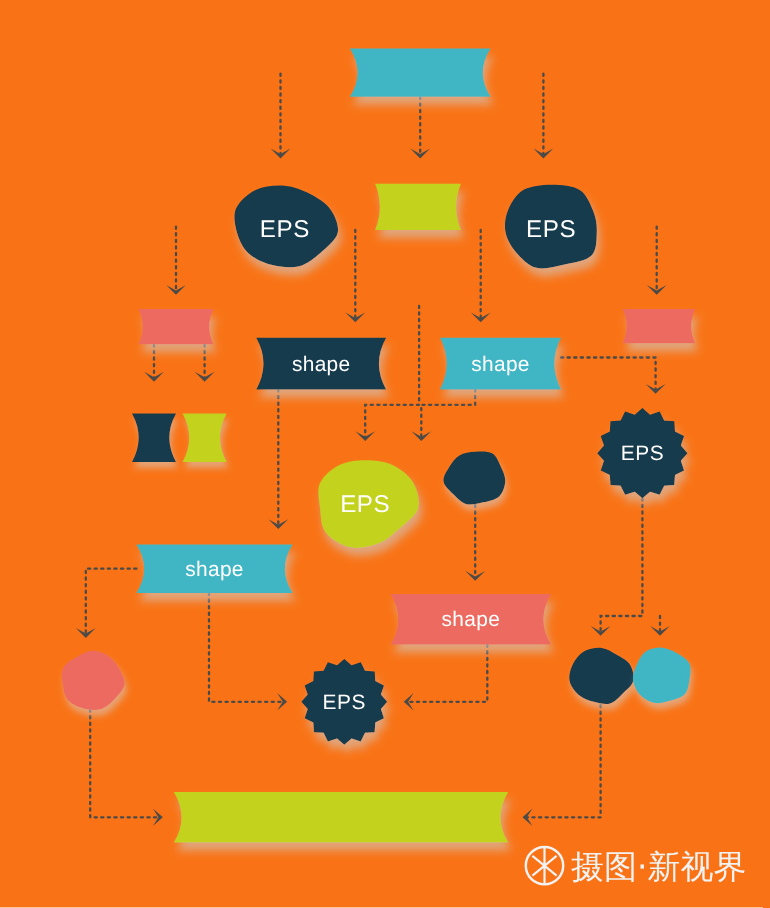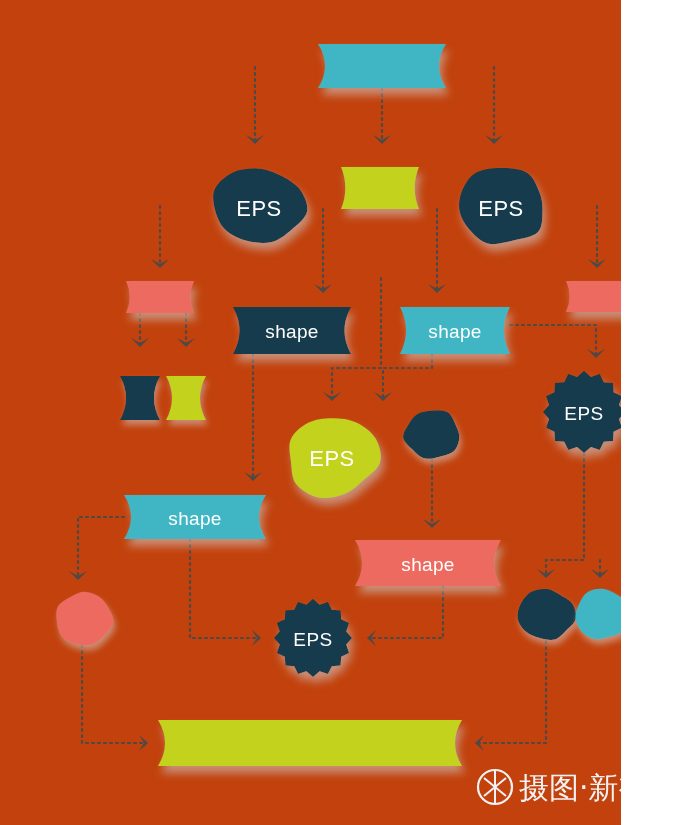--- a/index.html
+++ b/index.html
@@ -5,23 +5,23 @@
   html, body {
     margin: 0;
     padding: 0;
     background: #ffffff;
   }
   body {
     font-family: "Liberation Sans", sans-serif;
   }
   #canvas {
     position: relative;
-    width: 621px;
+    width: 700px;
     height: 825px;
-    background: #c2410c;
+    background: #f97316;
     overflow: hidden;
   }
   #svg-root {
     position: absolute;
     top: 0;
     left: 0;
     width: 700px;
     height: 825px;
   }
   .node-label {

